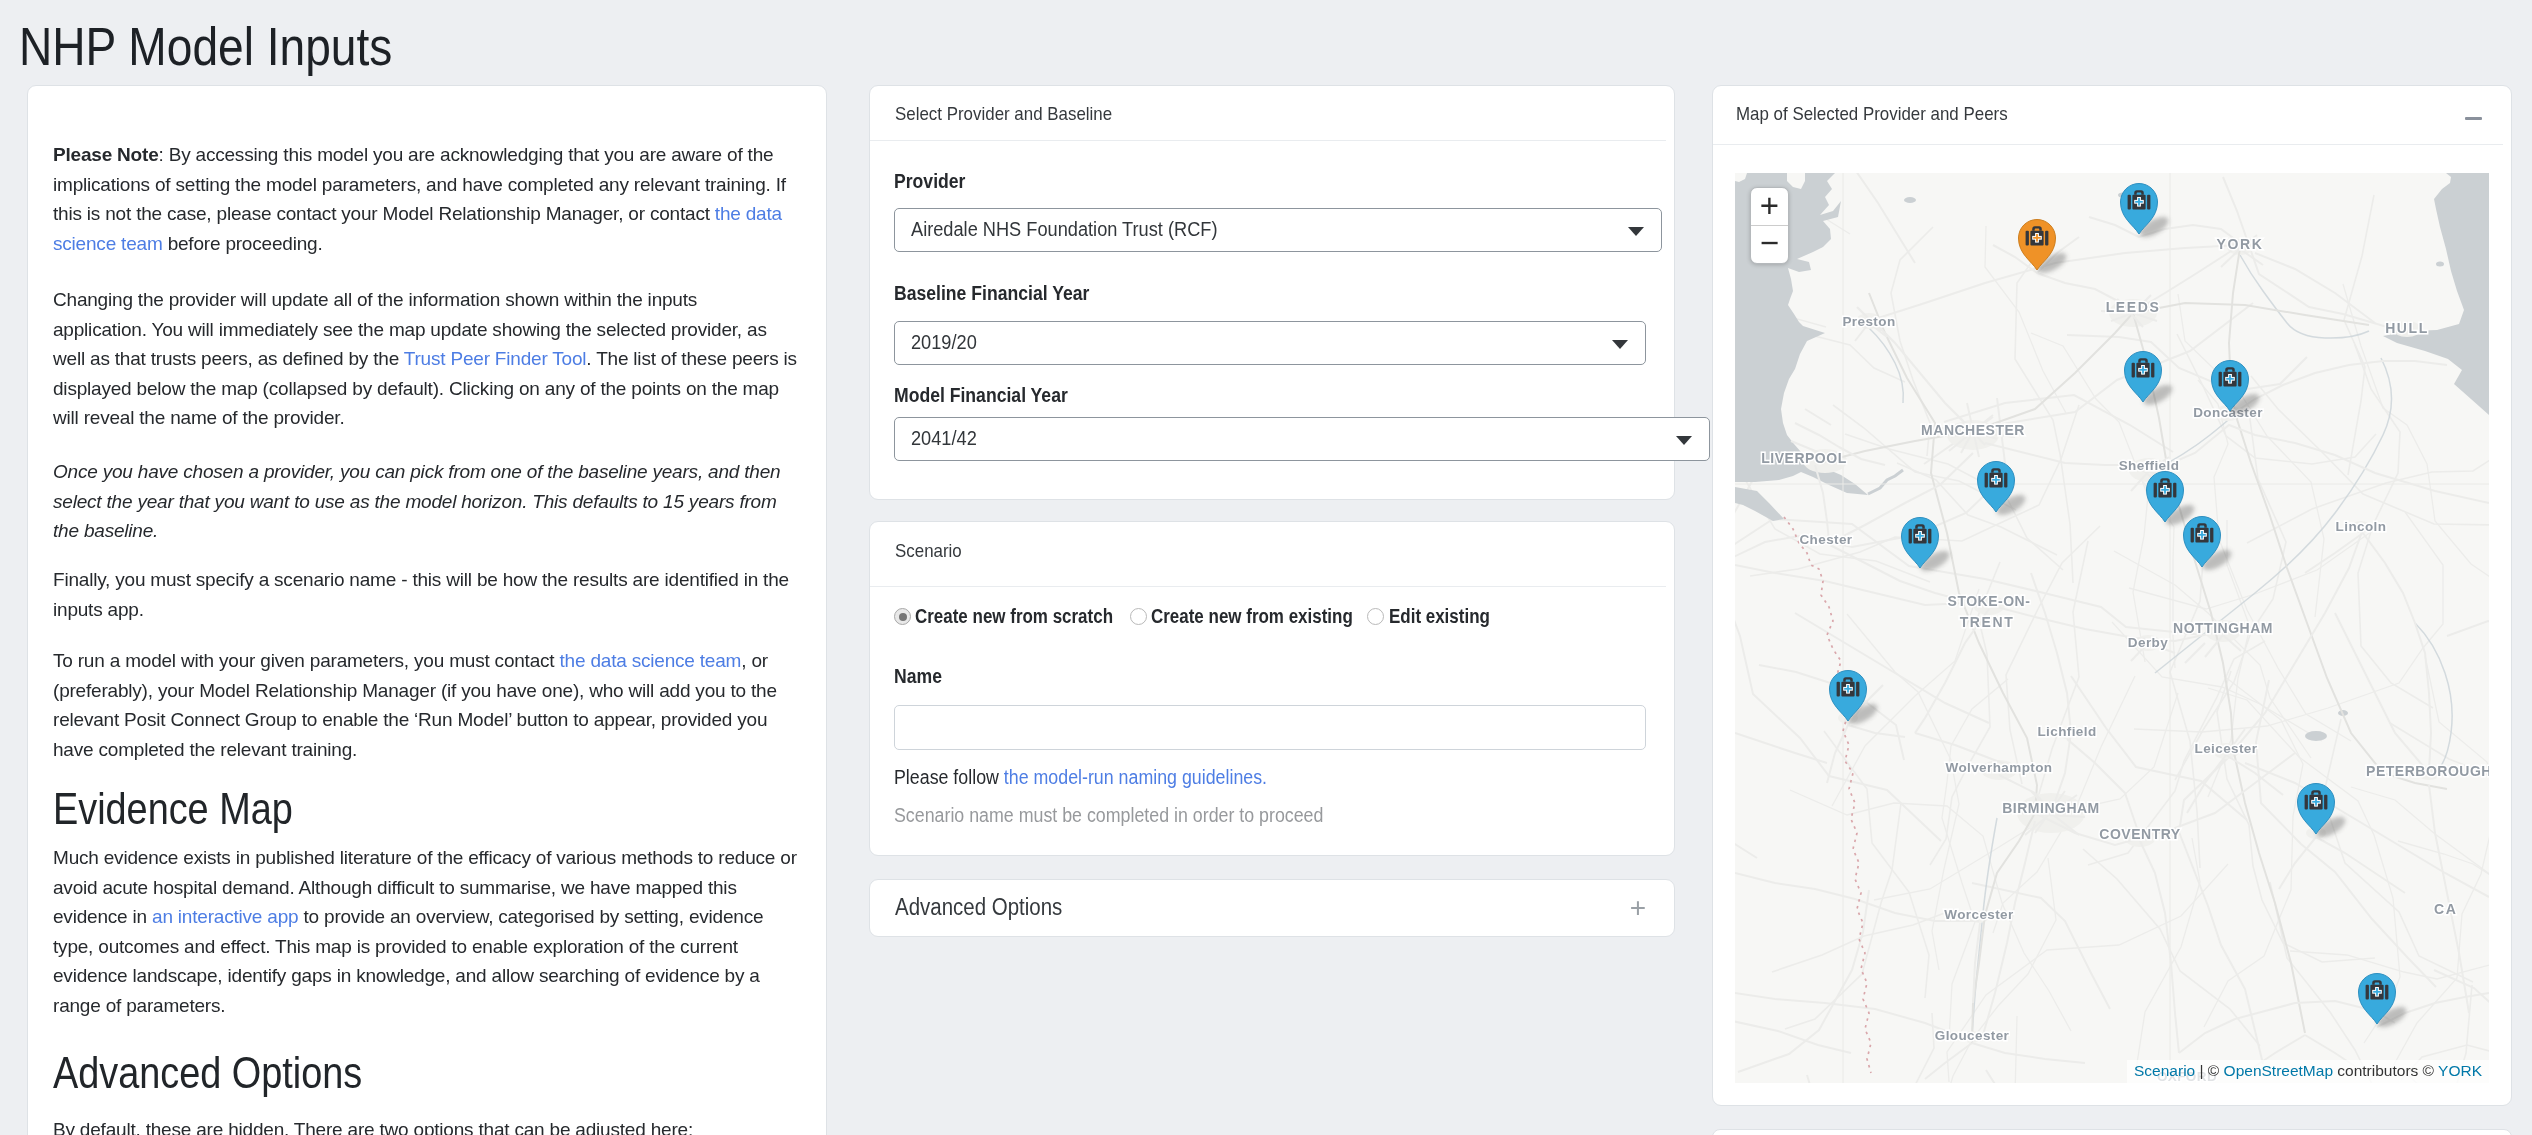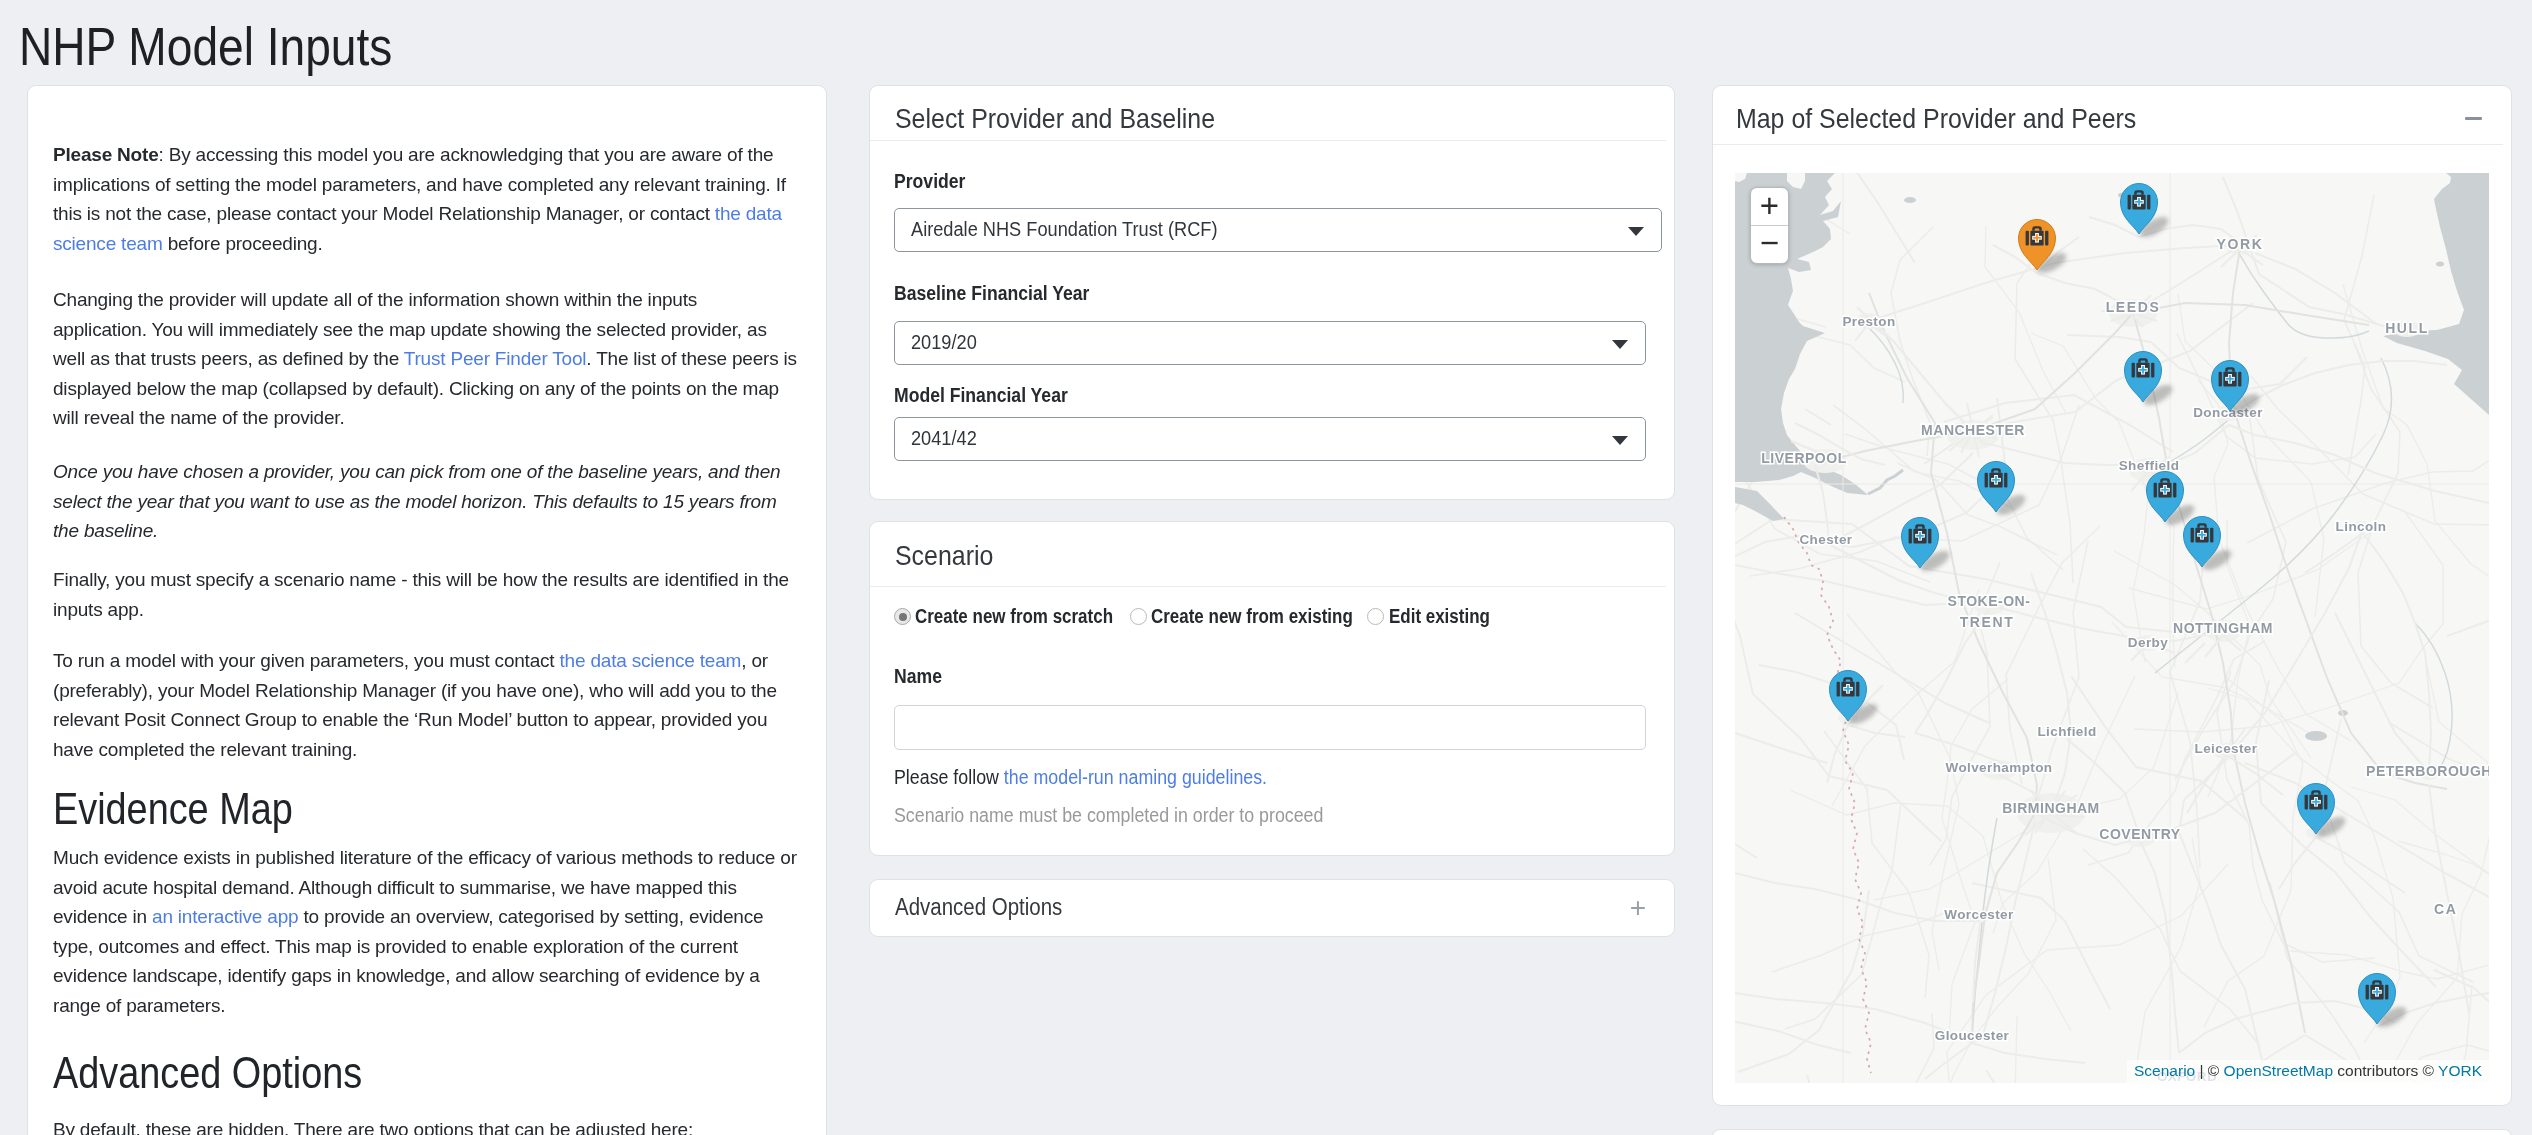--- a/index.html
+++ b/index.html
@@ -1,18 +1,18 @@
 <!DOCTYPE html>
 <html><head>
 <meta charset="utf-8">
 <style>
   html,body{margin:0;padding:0;}
   body{width:2532px;height:1135px;background:#edeff2;font-family:"Liberation Sans",sans-serif;position:relative;overflow:hidden;}
   .card{position:absolute;background:#fff;border:1px solid #dee2e6;border-radius:9px;box-sizing:border-box;}
-  .chead{position:absolute;left:0;right:8px;top:0;border-bottom:1px solid #e9ecef;color:#35393d;font-size:28px;}
+  .chead{position:absolute;left:0;right:8px;top:0;border-bottom:1px solid #e9ecef;color:#35393d;font-size:19px;}
   .chead span.ht{position:absolute;left:25px;transform:scaleX(0.89);transform-origin:0 50%;}
   .lbl{position:absolute;font-size:20px;font-weight:bold;color:#26292d;transform:scaleX(0.88);transform-origin:0 50%;}
   .sel{position:absolute;height:44px;background:#fff;border:1px solid #8d959d;border-radius:5px;box-sizing:border-box;font-size:20px;color:#32363a;}
   .sel .txt{position:absolute;left:16px;top:9px;transform:scaleX(0.91);transform-origin:0 50%;}
   .sel .car{position:absolute;right:17px;top:18px;width:0;height:0;border-left:8px solid transparent;border-right:8px solid transparent;border-top:9px solid #33373b;}
   .para{position:absolute;font-size:19px;line-height:29.6px;color:#26292d;letter-spacing:-0.2px;white-space:nowrap;}
   .para a, a.lnk{color:#4d7de4;text-decoration:none;}
   h2.hd{position:absolute;margin:0;font-size:44px;font-weight:400;color:#212529;transform:scaleX(0.86);transform-origin:0 50%;}
   .muted{color:#97999c;}
 </style>
@@ -42,21 +42,21 @@
 <div class="sel" style="left:894px;top:208px;width:768px;">
     <span class="txt">Airedale NHS Foundation Trust (RCF)</span>
     <span class="car"></span>
   </div>
 <div class="lbl" style="left:894px;top:282px;">Baseline Financial Year</div>
 <div class="sel" style="left:894px;top:321px;width:752px;text-decoration:underline;">
     <span class="txt">2019/20</span>
     <span class="car"></span>
   </div>
 <div class="lbl" style="left:894px;top:384px;">Model Financial Year</div>
-<div class="sel" style="left:894px;top:417px;width:752px;">
+<div class="sel" style="left:894px;top:417px;width:816px;">
     <span class="txt">2041/42</span>
     <span class="car"></span>
   </div>
 
 <div class="card" style="left:869px;top:521px;width:806px;height:335px;">
   <div class="chead" style="height:64px;">
       <span class="ht" style="top:18px;">Scenario</span>
     </div>
 </div>
 <div style="position:absolute;left:0;top:0;">

